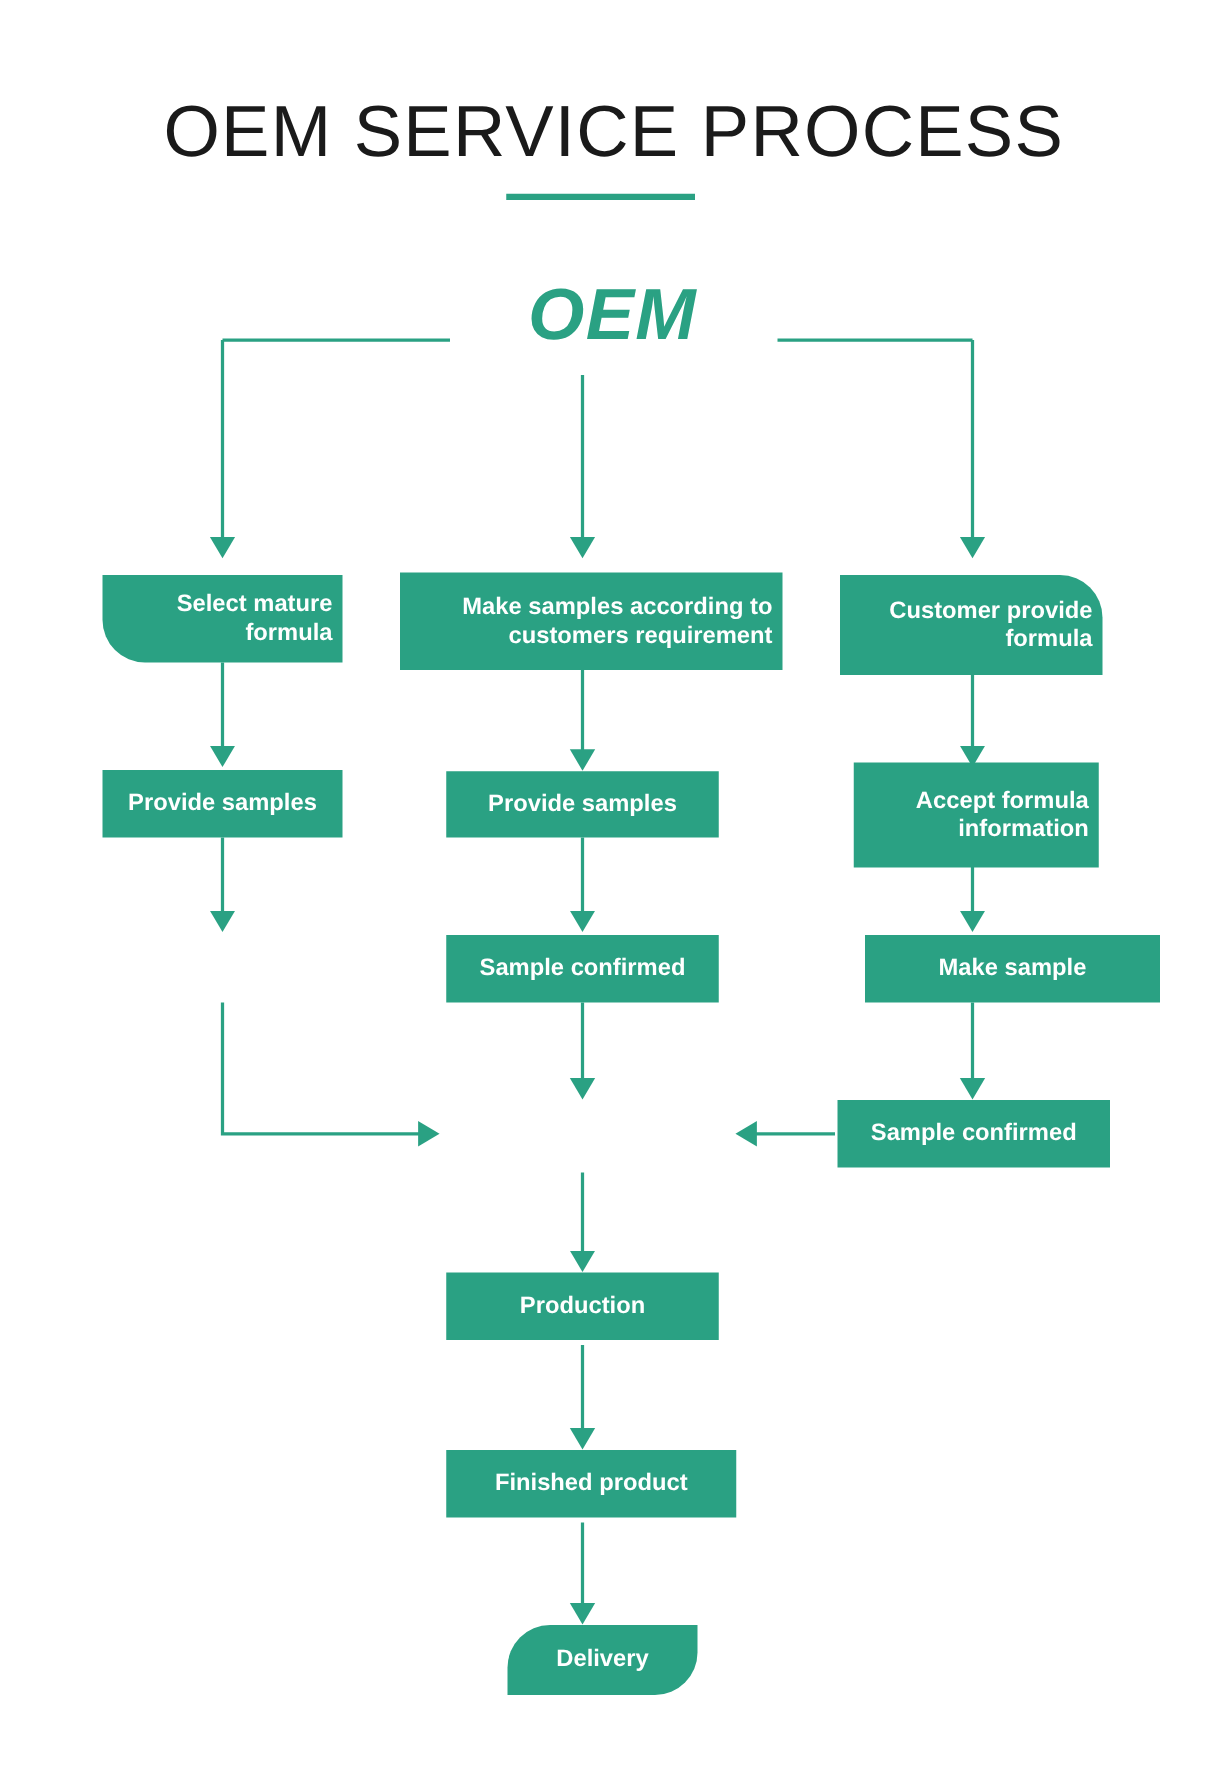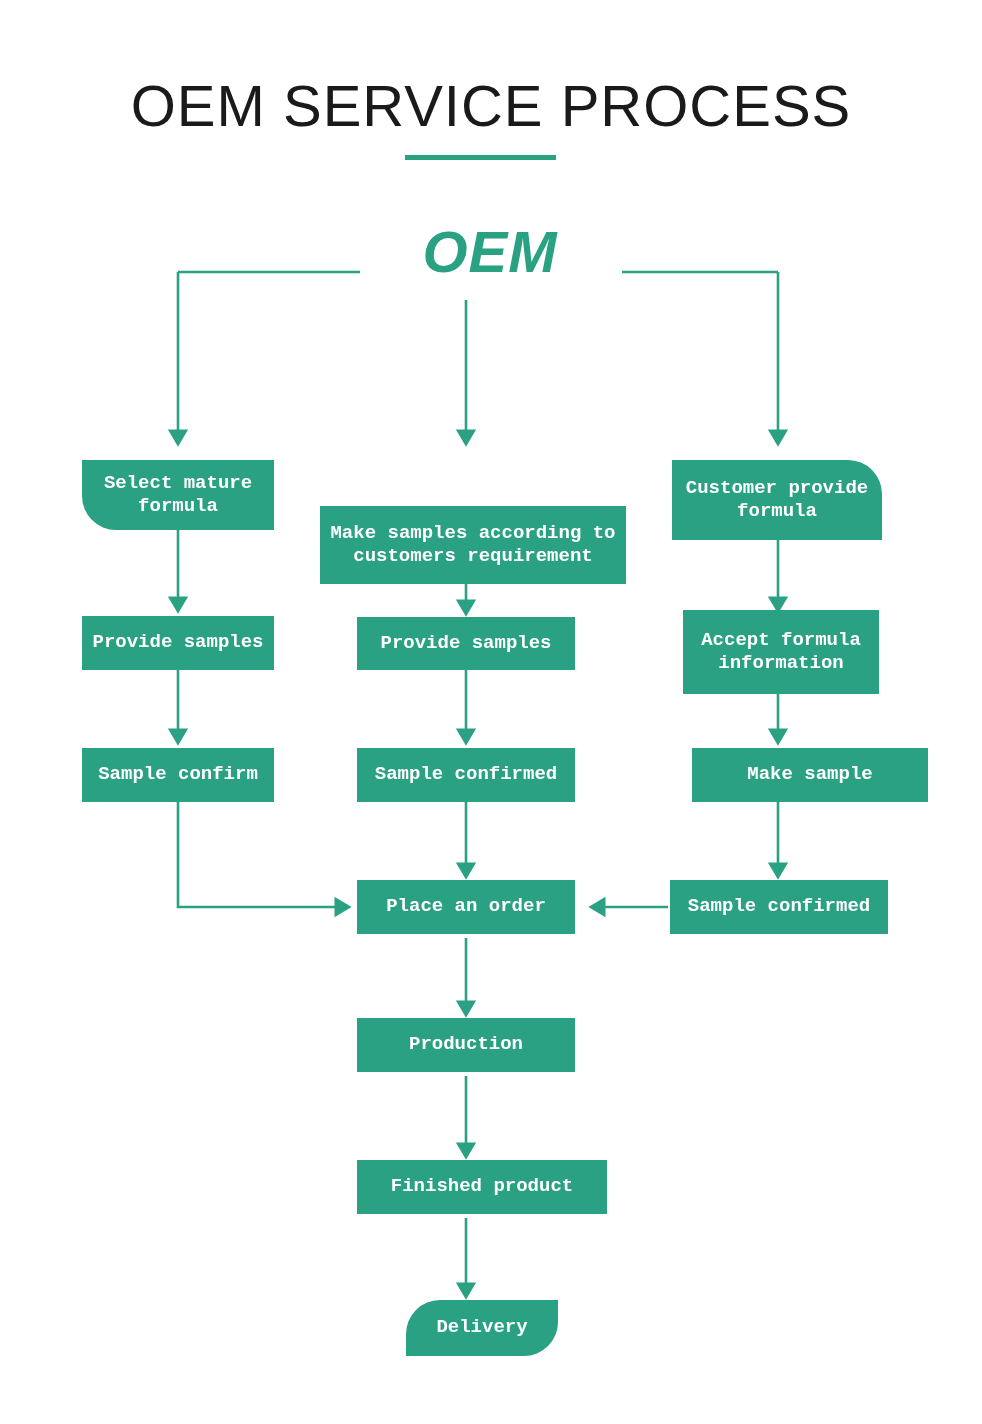--- a/index.html
+++ b/index.html
@@ -54,27 +54,27 @@
     letter-spacing: 1px;
   }
   
   .node {
     position: absolute;
     background: #2aa183;
     color: #ffffff;
     display: flex;
     align-items: center;
     justify-content: center;
-    text-align: center;
+    text-align: right;
     font-weight: bold;
     font-size: 19px;
     line-height: 1.22;
     padding: 0 8px;
     box-sizing: border-box;
-    font-family: Liberation Mono, monospace;
+    font-family: Liberation Sans, sans-serif;
   }
   .leaf-tr {
     border-radius: 0 34px 0 0;
   }
   .leaf-start-l {
     border-top-left-radius: 0;
     border-bottom-left-radius: 34px;
     border-top-right-radius: 0;
     border-bottom-right-radius: 0;
   }
@@ -135,25 +135,22 @@
       <path d="M466,1218 L466,1296" marker-end="url(#arrow)"></path>
     </g>
   </svg>
 
   <div class="node leaf-start-l" style="left:82px; top:460px; width:192px; height:70px;">
     <span>Select mature formula</span>
   </div>
   <div class="node" style="left:82px; top:616px; width:192px; height:54px;">
     <span>Provide samples</span>
   </div>
-  <div class="node" style="left:82px; top:748px; width:192px; height:54px;">
-    <span>Sample confirm</span>
-  </div>
 
-  <div class="node" style="left:320px; top:458px; width:306px; height:78px;margin-top:48px;">
+  <div class="node" style="left:320px; top:458px; width:306px; height:78px;">
     <span>Make samples according to customers requirement</span>
   </div>
   <div class="node" style="left:357px; top:617px; width:218px; height:53px;">
     <span>Provide samples</span>
   </div>
   <div class="node" style="left:357px; top:748px; width:218px; height:54px;">
     <span>Sample confirmed</span>
   </div>
 
   <div class="node leaf-tr" style="left:672px; top:460px; width:210px; height:80px;">
@@ -162,26 +159,23 @@
   <div class="node" style="left:683px; top:610px; width:196px; height:84px;">
     <span>Accept formula information</span>
   </div>
   <div class="node" style="left:692px; top:748px; width:236px; height:54px;">
     <span>Make sample</span>
   </div>
   <div class="node" style="left:670px; top:880px; width:218px; height:54px;">
     <span>Sample confirmed</span>
   </div>
 
-  <div class="node" style="left:357px; top:880px; width:218px; height:54px;">
-    <span>Place an order</span>
-  </div>
   <div class="node" style="left:357px; top:1018px; width:218px; height:54px;">
     <span>Production</span>
   </div>
-  <div class="node" style="left:357px; top:1160px; width:250px; height:54px;">
+  <div class="node" style="left:357px; top:1160px; width:232px; height:54px;">
     <span>Finished product</span>
   </div>
   <div class="node delivery" style="left:406px; top:1300px; width:152px; height:56px;">
     <span>Delivery</span>
   </div>
 
 </div>
 
 </body></html>

